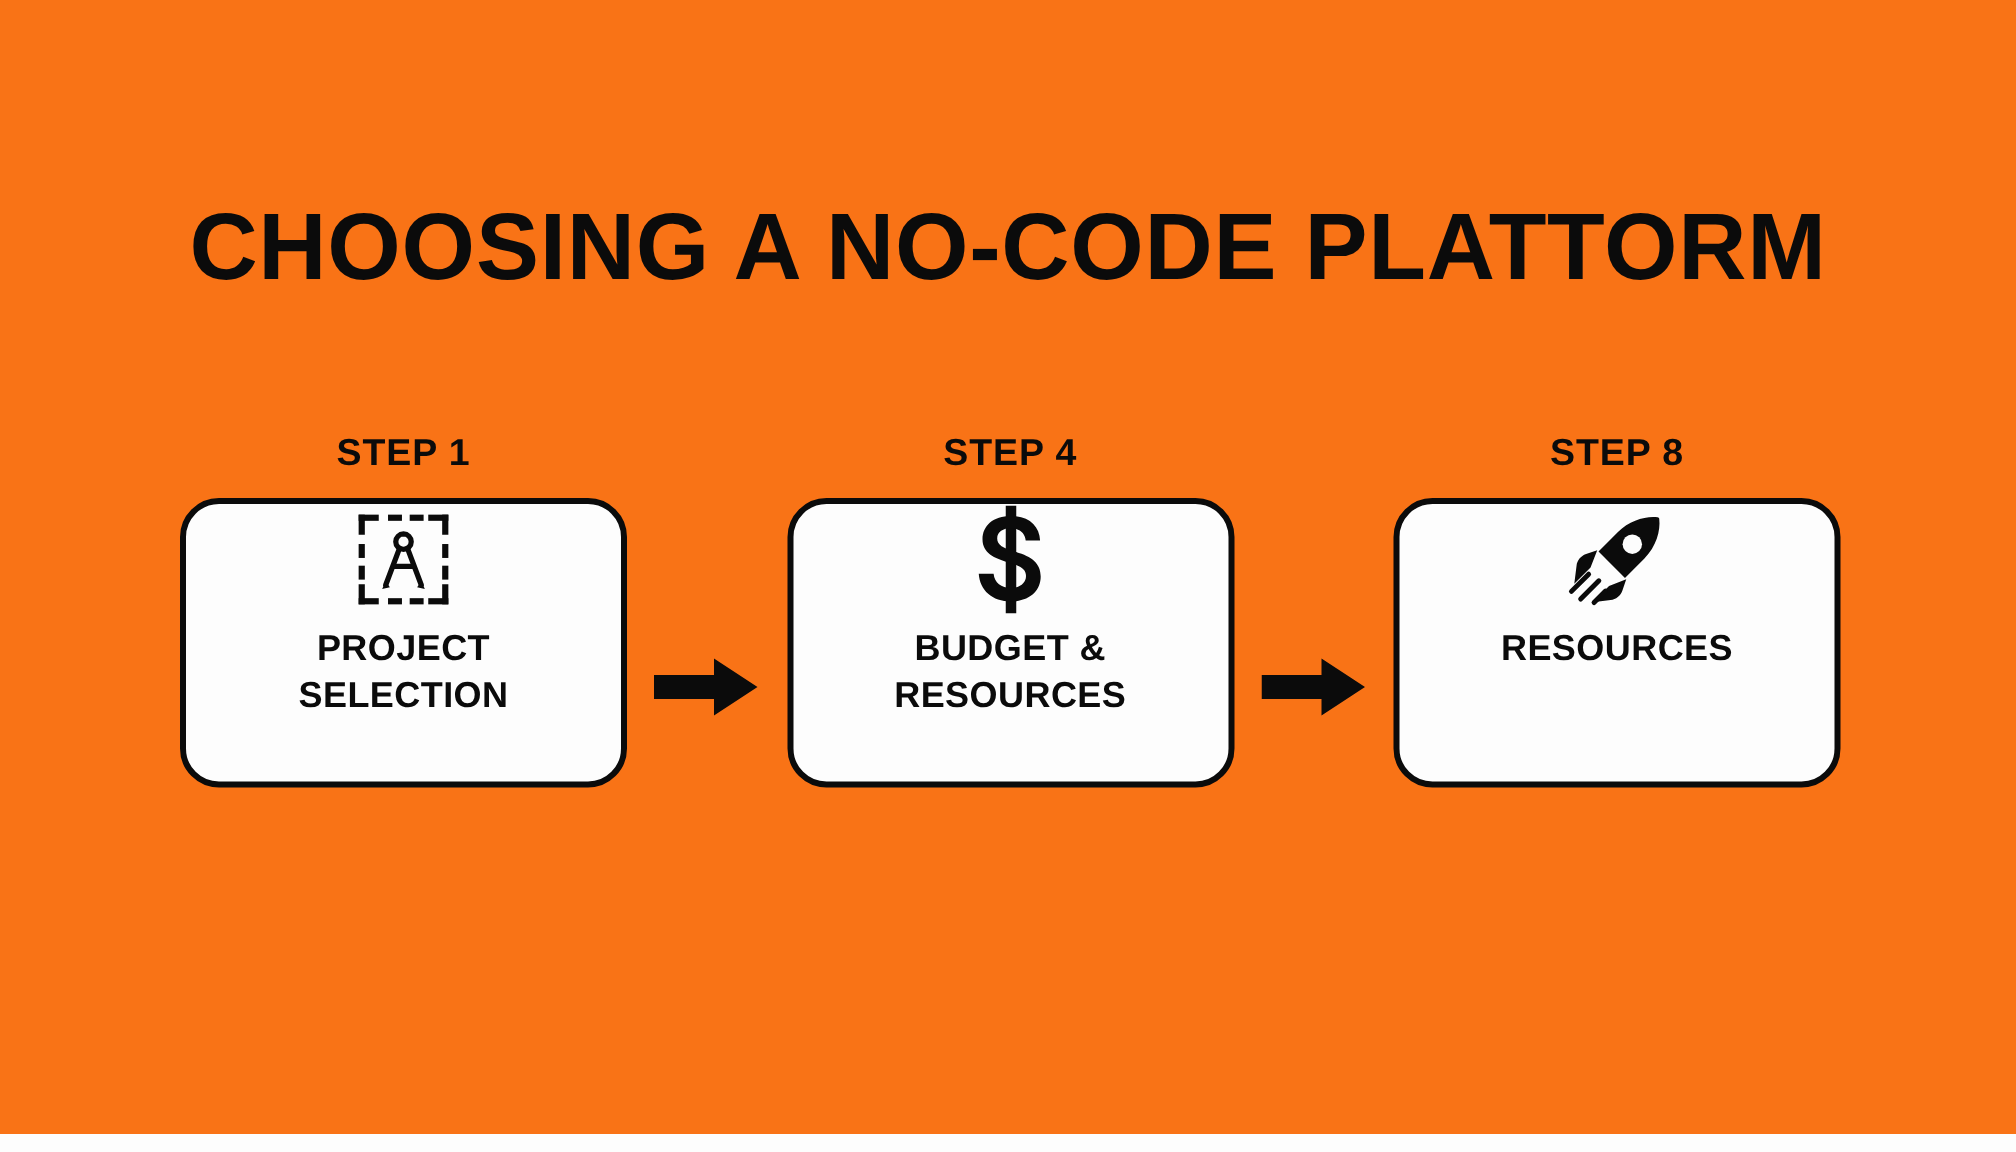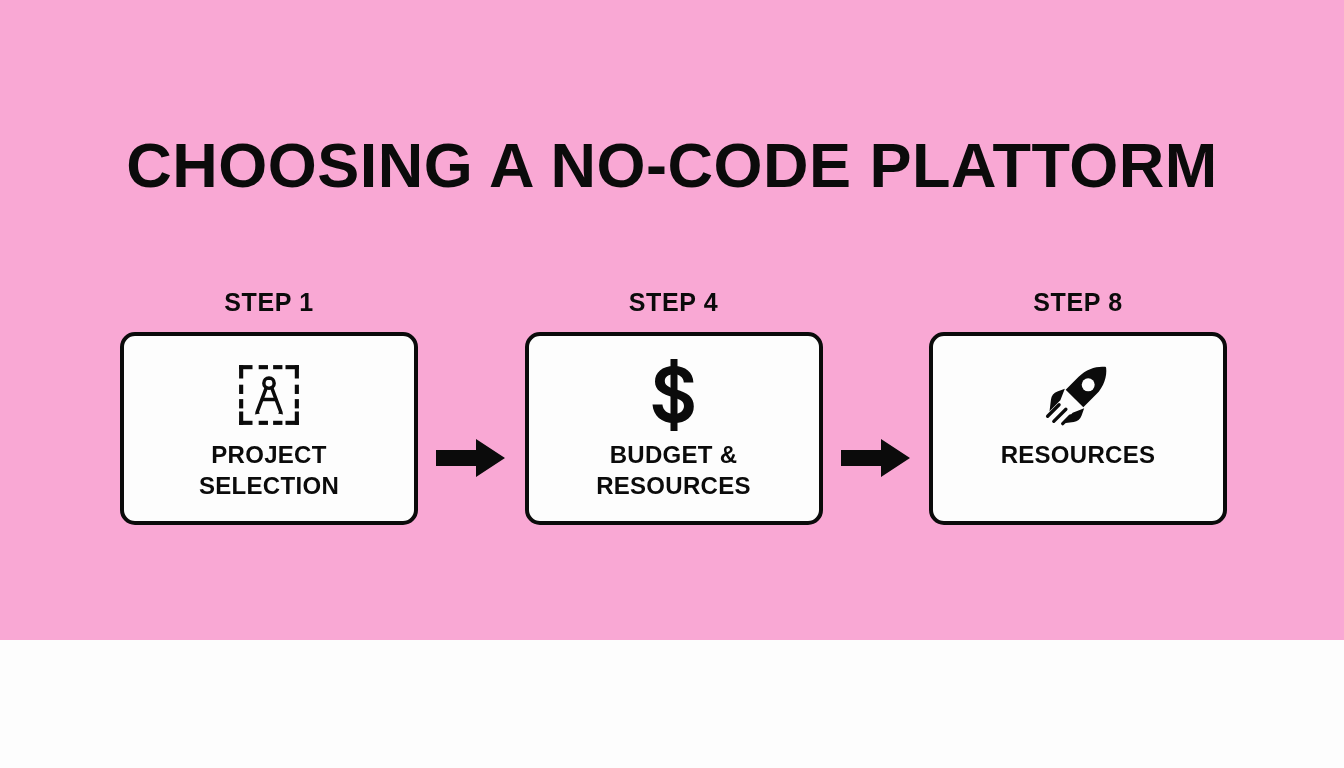--- a/index.html
+++ b/index.html
@@ -12,22 +12,22 @@
     height: 768px;
     background: #fdfdfd;
     font-family: "Liberation Sans", sans-serif;
     color: #0b0b0b;
     overflow: hidden;
   }
 
   .slide {
     position: relative;
     width: 1344px;
-    height: 640px;
-    background: #f9a8d4;
+    height: 756px;
+    background: #f97316;
   }
 
   
   .title {
     position: absolute;
     left: 0;
     top: 132px;
     width: 1344px;
     text-align: center;
     font-size: 63px;
@@ -67,27 +67,26 @@
     margin-bottom: 17px;
     color: #0b0b0b;
     text-align: center;
   }
 
   .step-box {
     box-sizing: border-box;
     width: 298px;
     height: 193px;
     border: 4px solid #0b0b0b;
-    border-radius: 15px;
+    border-radius: 26px;
     background: #fdfdfd;
     display: flex;
     flex-direction: column;
     align-items: center;
     justify-content: flex-start;
-    padding-top: 22px;
   }
 
   .step-icon {
     width: 74px;
     height: 74px;
     display: flex;
     align-items: center;
     justify-content: center;
     margin-bottom: 8px;
   }

